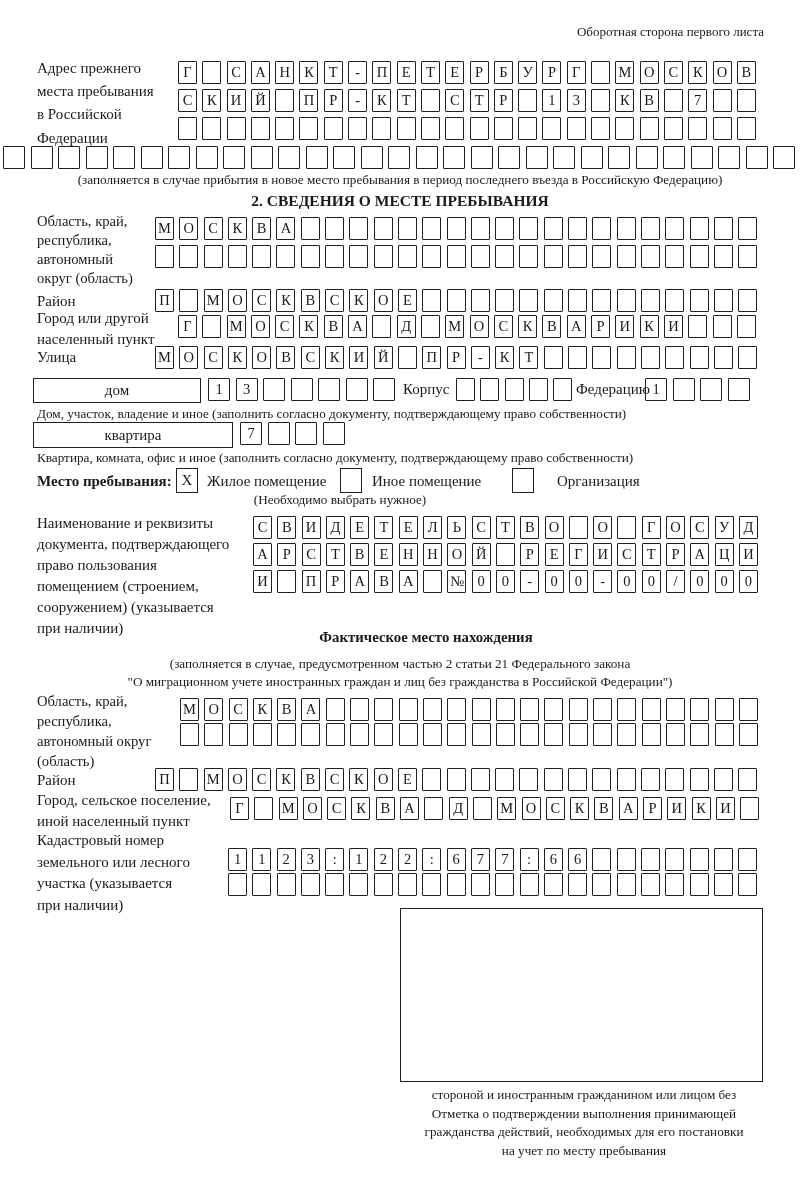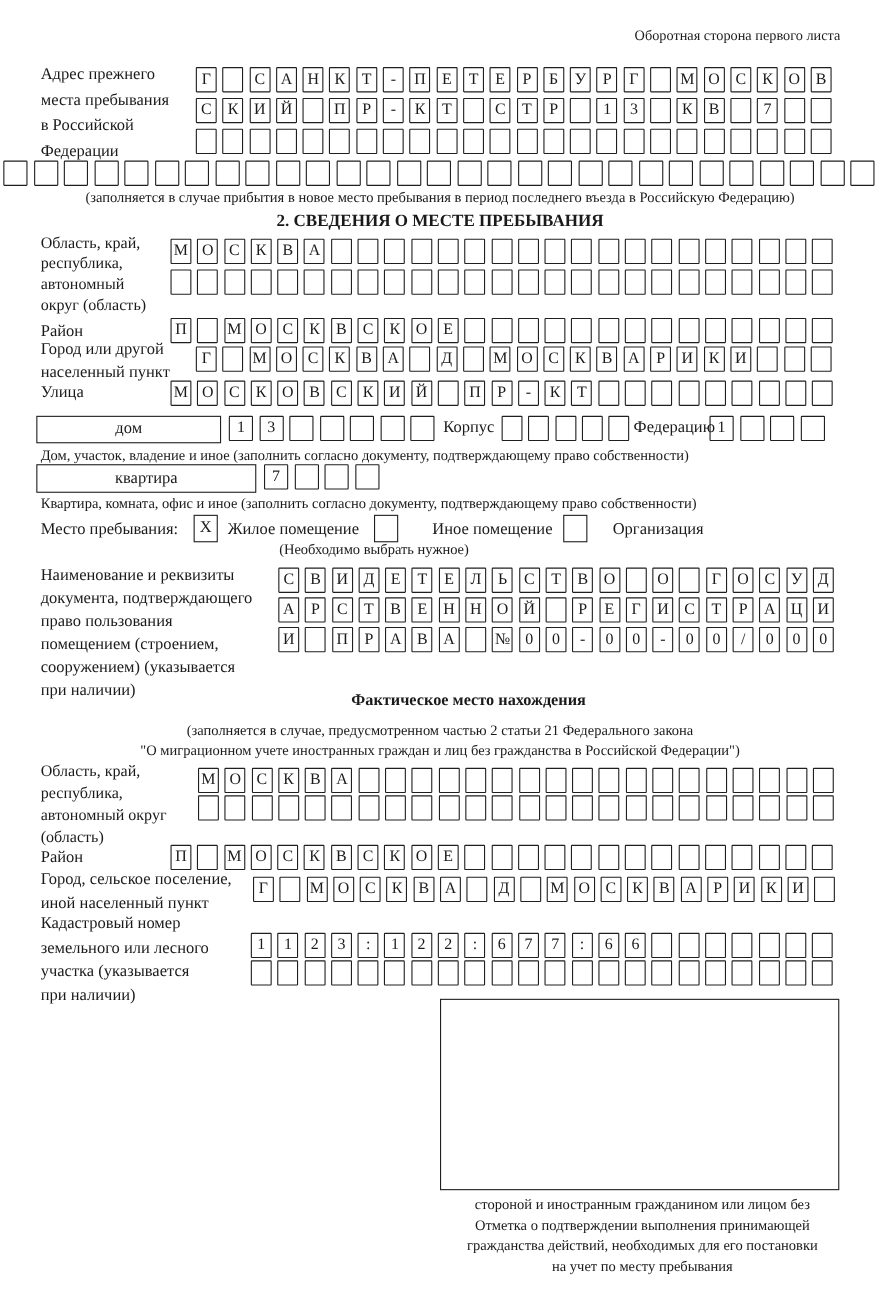--- a/index.html
+++ b/index.html
@@ -340,25 +340,25 @@
 
 <div class="boxfield" style="left:33px;top:422px;width:200px;height:26px;">квартира</div>
 <div class="cells wide" style="left:240px;top:422px;">
     <span class="cell">7</span>
     <span class="cell"></span>
     <span class="cell"></span>
     <span class="cell"></span>
   </div>
 <div class="abs cap" style="left:37px;top:450px;">Квартира, комната, офис и иное (заполнить согласно документу, подтверждающему право собственности)</div>
 
-<div class="abs lbl" style="left:37px;top:472px;">Место пребывания:</div>
+<div class="abs lbl" style="left:37px;top:472px;font-weight:bold;">Место пребывания:</div>
 <div class="chk" style="left:176px;top:468px;">X</div>
 <div class="abs lbl" style="left:207px;top:472px;">Жилое помещение</div>
 <div class="chk" style="left:340px;top:468px;"></div>
-<div class="abs lbl" style="left:393px;top:472px;">Иное помещение</div>
+<div class="abs lbl" style="left:372px;top:472px;">Иное помещение</div>
 <div class="chk" style="left:512px;top:468px;"></div>
 <div class="abs lbl" style="left:557px;top:472px;">Организация</div>
 <div class="abs cap" style="left:140px;top:492px;width:400px;text-align:center;">(Необходимо выбрать нужное)</div>
 
 <div class="abs lbl" style="left:37px;top:513px;line-height:21px;">
   <span class="ln">Наименование и реквизиты</span>
   <span class="ln">документа, подтверждающего</span>
   <span class="ln">право пользования</span>
   <span class="ln">помещением (строением,</span>
   <span class="ln">сооружением) (указывается</span>

